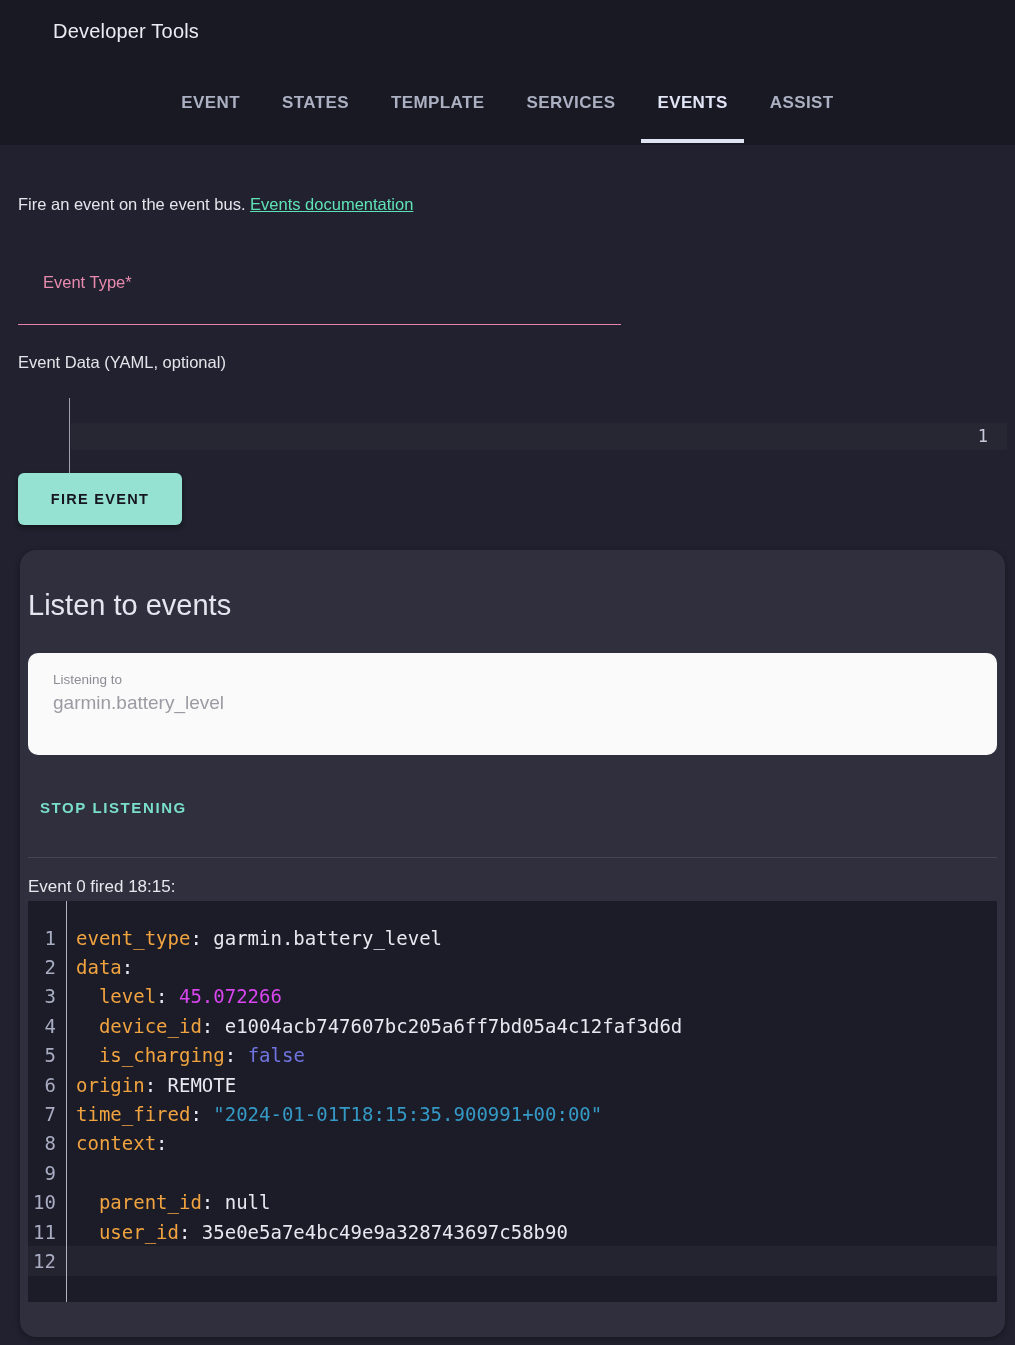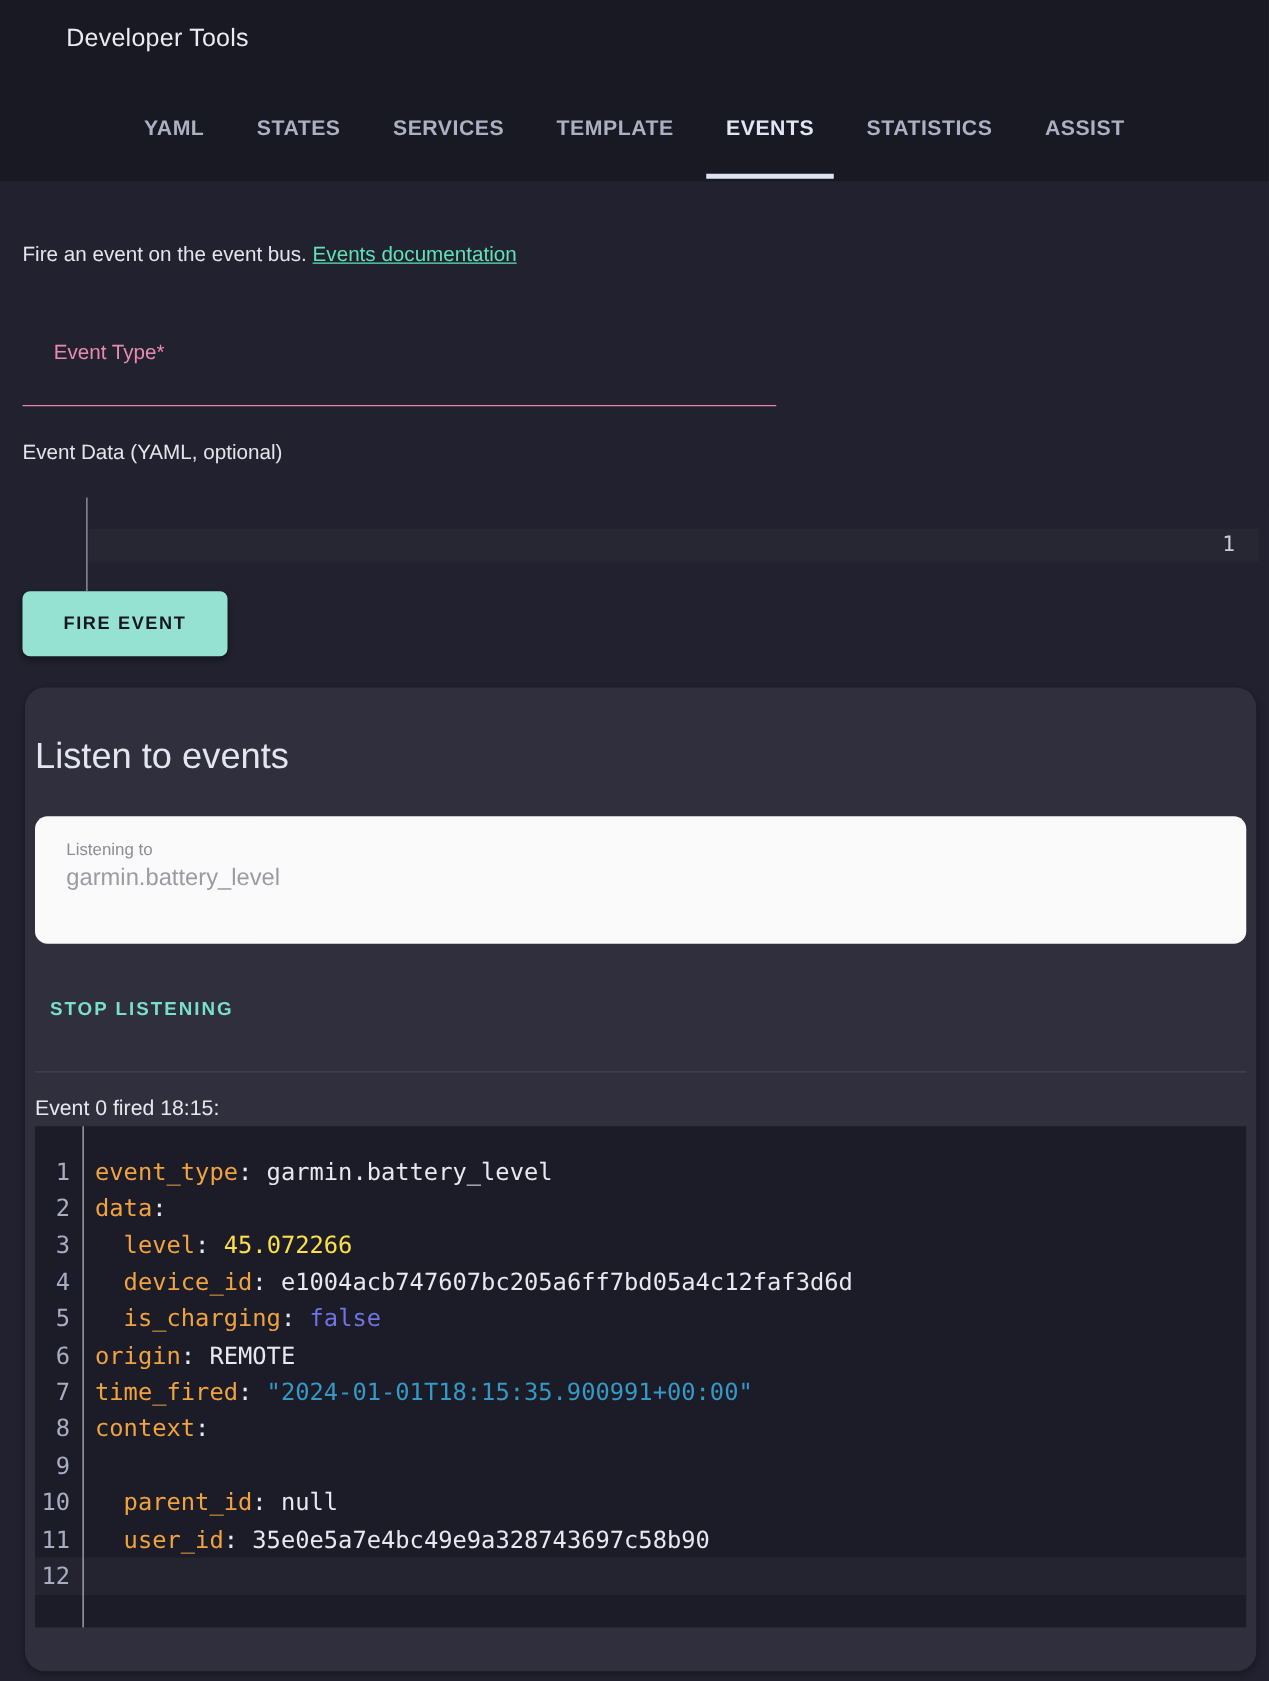--- a/index.html
+++ b/index.html
@@ -97,37 +97,36 @@
     position:absolute; left:38px; top:0; bottom:0; width:1px; background:#b2b3c0;
   }
   .code-row { display:flex; height:29.4px; align-items:center; }
   .code-row.active { background:#242431; }
   .code-ln {
     flex:none; width:38px; padding-right:10px;
     text-align:right; color:#a9adc2;
   }
   .code-text { padding-left:10px; white-space:pre; color:#e8e8f0; }
   .tk-key  { color:#f0a33f; }
-  .tk-num  { color:#fde047;text-align:right; }
+  .tk-num  { color:#d946ef;text-align:right; }
   .tk-bool { color:#6f74e0; }
   .tk-str  { color:#3599c5; }
   .tk-plain{ color:#e8e8f0; }
 </style>
 </head>
 <body>
 
 <header class="app-header">
   <div class="app-title">Developer Tools</div>
   <nav class="tabs" id="tabs">
-      <button class="tab">YAML</button>
+      <button class="tab">EVENT</button>
       <button class="tab">STATES</button>
+      <button class="tab">TEMPLATE</button>
       <button class="tab">SERVICES</button>
-      <button class="tab">TEMPLATE</button>
       <button class="tab active">EVENTS</button>
-      <button class="tab">STATISTICS</button>
       <button class="tab">ASSIST</button>
     </nav>
 </header>
 
 <main class="content">
 
   <p class="intro"><span>Fire an event on the event bus. </span><a>Events documentation</a></p>
 
   <div class="event-type-field">
     <div class="event-type-label">Event Type*</div>

